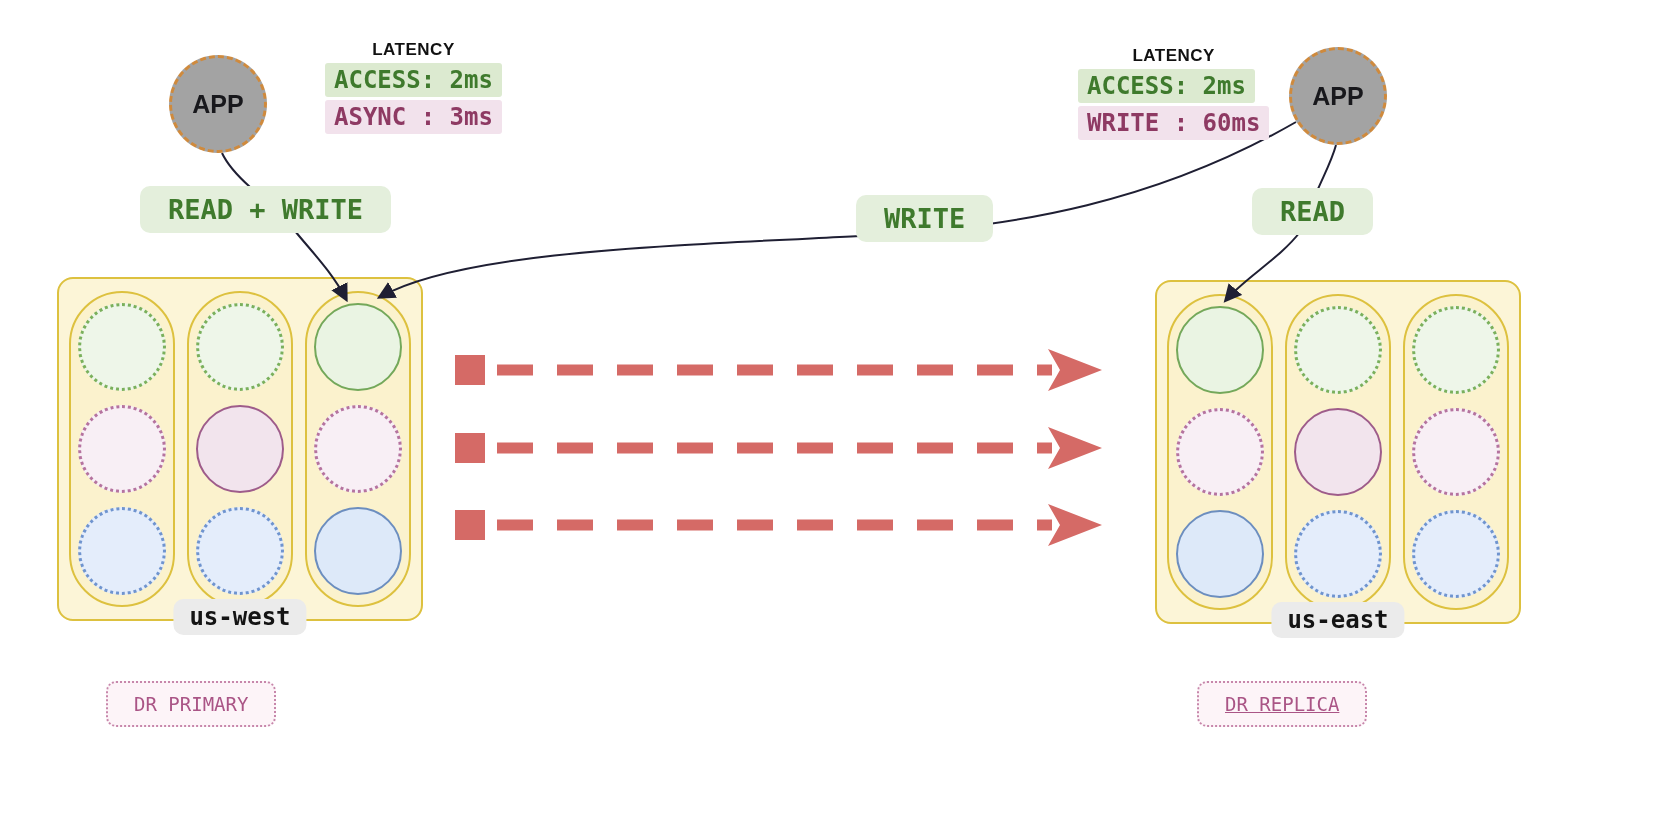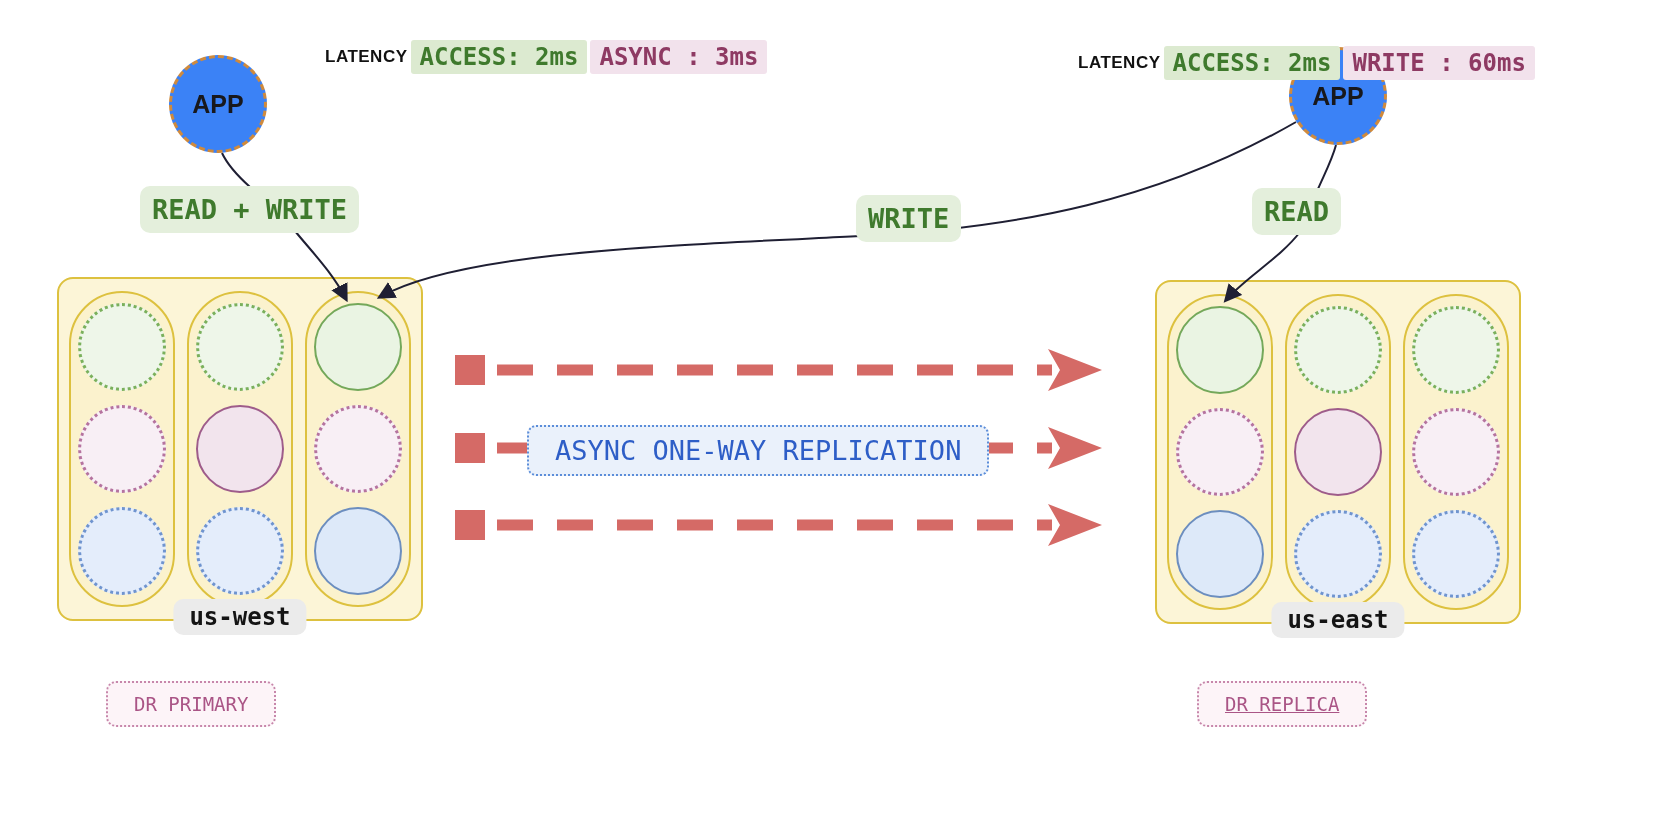--- a/index.html
+++ b/index.html
@@ -5,40 +5,40 @@
   html,body { margin:0; padding:0; background:#ffffff; }
   #canvas {
     position:relative; width:1680px; height:838px; overflow:hidden;
     background:#ffffff; font-family:"DejaVu Sans Mono", monospace;
   }
   .abs { position:absolute; }
 
   
   .app-circle {
     width:98px; height:98px; border-radius:50%;
-    background:#3b82f6; border:3px dashed #cf8a3d;
+    background:#a3a3a3; border:3px dashed #cf8a3d;
     display:flex; align-items:center; justify-content:center;
     font-family:"Liberation Sans", sans-serif; font-weight:bold; font-size:25px; color:#18181c;
     box-sizing:border-box; z-index:4;
   }
 
   
-  .latency { display:flex; flex-direction:row; align-items:flex-start; gap:3px; z-index:4; }
+  .latency { display:flex; flex-direction:column; align-items:flex-start; gap:3px; z-index:4; }
   .latency-title {
     align-self:center; font-family:"Liberation Sans", sans-serif;
     font-weight:bold; font-size:17px; letter-spacing:0.5px; color:#111;
   }
   .latency-row { font-weight:bold; font-size:24px; padding:3px 9px; border-radius:3px; white-space:pre; }
   .latency-access { background:#dcead0; color:#3f7a2d; }
   .latency-write  { background:#f2e2ec; color:#8e3a63; }
 
   
   .action-badge {
     background:#e4efdc; color:#3f7a2d; font-weight:bold; font-size:27px;
-    padding:8px 12px; border-radius:10px; white-space:pre; z-index:3;
+    padding:8px 28px; border-radius:10px; white-space:pre; z-index:3;
   }
 
   
   .cluster {
     background:#fcf5d7; border:2px solid #ddc13f; border-radius:16px;
     padding:12px 10px; display:flex; gap:12px; box-sizing:content-box; z-index:1;
   }
   .node-col {
     background:#fbf2cd; border:2px solid #ddc13f; border-radius:54px;
     padding:10px 7px; display:flex; flex-direction:column; gap:14px;
@@ -164,18 +164,17 @@
         <div class="node purple solid"></div>
         <div class="node blue dotted"></div>
       </div>
       <div class="node-col">
         <div class="node green dotted"></div>
         <div class="node purple dotted"></div>
         <div class="node blue dotted"></div>
       </div>
     </div>
 
-  <div class="abs async-badge" style="left:527px; top:425px;">ASYNC ONE-WAY REPLICATION</div>
 
   <div class="abs role-badge" style="left:106px; top:681px;">DR PRIMARY</div>
   <div class="abs role-badge" style="left:1197px; top:681px;text-decoration:underline;">DR REPLICA</div>
 
 </div>
 
 </body></html>

